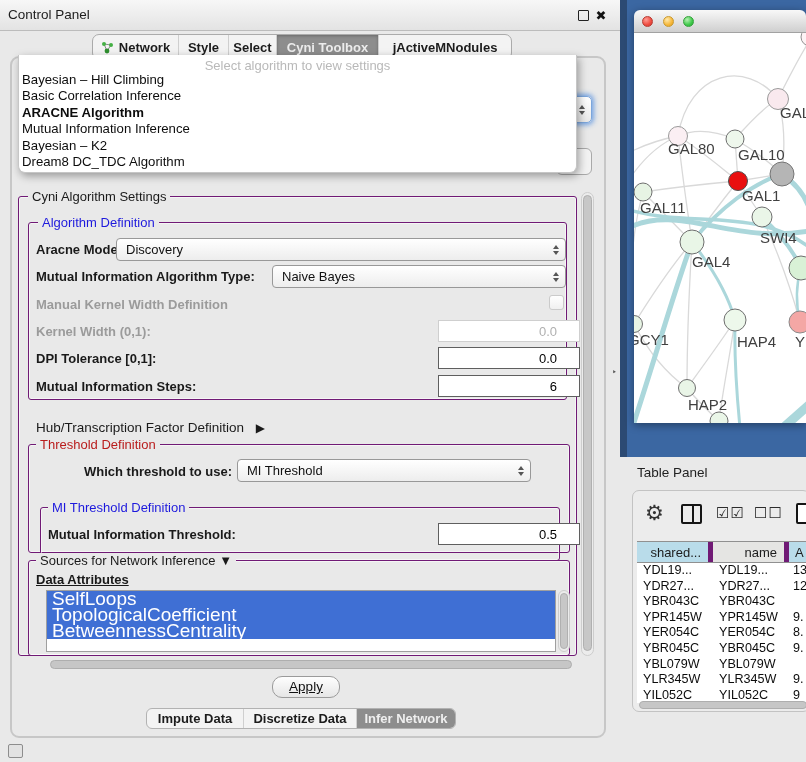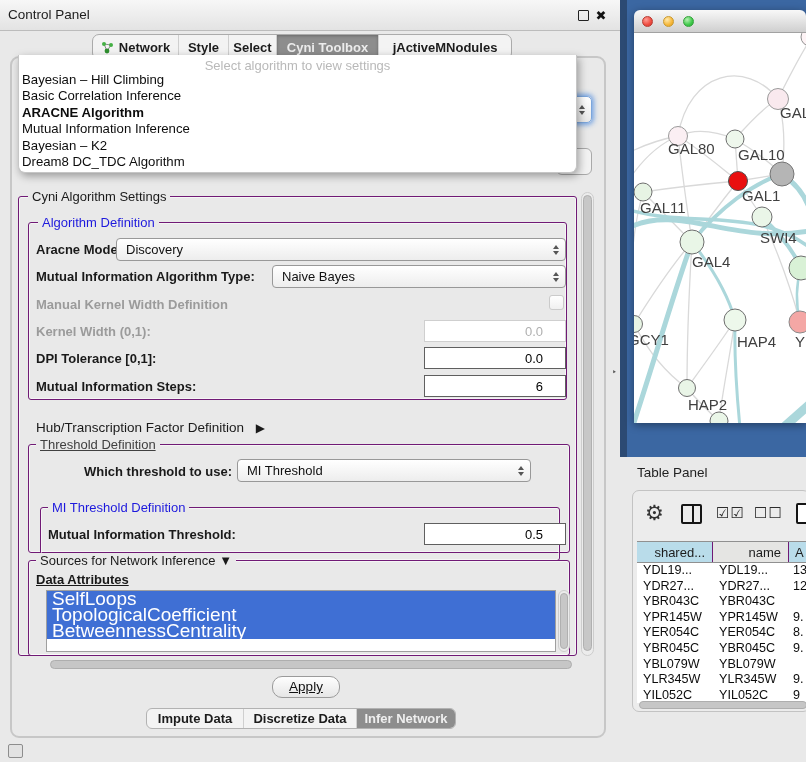--- a/index.html
+++ b/index.html
@@ -16,31 +16,31 @@
   #tabbar { left:92px; top:34px; height:26px; display:flex; background:#f3f3f3; border:1px solid #ababab; border-radius:7px; overflow:hidden; }
   .tab { display:flex; align-items:center; justify-content:center; font-size:13px; font-weight:bold; color:#1c1c1c; border-right:1px solid #cfcfcf; gap:5px; }
   .tab:last-child { border-right:none; }
   .tab.sel { background:#8d8d8d; color:#ececec; box-shadow:inset 0 1px 3px rgba(0,0,0,.25); }
 
   #outer-panel { left:10px; top:56px; width:596px; height:682px; border:2px solid #c7c7c7; border-radius:9px; background:#e9e9e9; }
 
   
   .group { border:1px solid #701a75; border-radius:3px; box-shadow:inset 0 0 0 1px rgba(255,255,255,.55); }
   .gtitle { position:absolute; top:-8px; background:#e9e9e9; padding:0 4px; font-size:13px; white-space:nowrap; }
-  .blue { color:#1d19dd; } .green { color:#404040;text-decoration:underline; } .gray { color:#9b9b9b; }
+  .blue { color:#1d19dd; } .green { color:#b91c1c; } .gray { color:#9b9b9b; }
   .b { font-weight:bold; }
   .lbl { position:absolute; font-size:13px; white-space:nowrap; }
 
   .combo { position:absolute; background:linear-gradient(#ffffff,#ededed); border:1px solid #989898; border-radius:4px; display:flex; align-items:center; padding-left:9px; font-size:13px; color:#111; }
   .spin { position:absolute; right:6px; top:50%; transform:translateY(-50%); display:flex; flex-direction:column; gap:2px; }
   .spin i { display:block; width:0; height:0; border-left:3.5px solid transparent; border-right:3.5px solid transparent; }
   .spin .up { border-bottom:4.5px solid #555; }
   .spin .dn { border-top:4.5px solid #555; }
 
-  .field { position:absolute; width:142px; height:22px; background:#fff; border:1px solid #5f5f5f; font-size:13px; text-align:right; padding-right:22px; font-family:inherit; }
+  .field { position:absolute; width:142px; height:22px; background:#fff; border:1px solid #5f5f5f; font-size:13px; text-align:right; padding-right:22px; font-family:inherit;margin-left:14px; }
   .field.dis { border:1px solid #cfcfcf; color:#b0b0b0; }
 
   .checkbox { position:absolute; width:15px; height:15px; border:1px solid #cbcbcb; border-radius:3px; background:linear-gradient(#ffffff,#f0f0f0); }
 
   
   #popup { left:18px; top:55px; width:559px; height:118px; background:#fff; border:1px solid #c6c6c6; border-top:none; border-radius:0 0 7px 7px; box-shadow:2px 3px 8px rgba(0,0,0,.35); z-index:30; overflow:hidden; }
   #popup .prompt { text-align:center; color:#b9b9b9; font-size:13px; padding-top:3px; height:17px; }
   .pop-item { height:16.4px; line-height:16.4px; padding-left:3px; font-size:13.2px; color:#0d0d0d; white-space:nowrap; }
 
   .sliver { position:absolute; z-index:5; }
@@ -81,21 +81,21 @@
   #table-title span { position:absolute; left:17px; top:8px; font-size:13.5px; color:#222; }
   #table-box { left:632px; top:490px; width:178px; height:222px; background:#ececec; border:1.5px solid #c3c3c3; border-radius:7px; overflow:hidden; }
   .ticon { position:absolute; color:#333; }
   #icon-columns { width:21px; height:20px; border:2.5px solid #151515; border-radius:2px; }
   #icon-columns i { position:absolute; left:50%; top:0; bottom:0; width:2.5px; background:#151515; }
   #icon-partial { width:16px; height:21px; border:2px solid #151515; border-radius:2px; background:#fff; }
   .checkpair { font-size:15px; letter-spacing:1px; color:#2c2c2c; }
 
   #tbl { position:absolute; left:4px; top:50px; width:240px; }
   #tbl-head { display:flex; height:22px; border-top:1px solid #909090; border-bottom:1px solid #909090; }
-  .hcell { border-right:1px solid #701a75; font-size:13px; color:#1c1c1c; display:flex; align-items:center; justify-content:flex-end; padding-right:7px; background:#e5e5e3; }
+  .hcell { border-right:5px solid #701a75; font-size:13px; color:#1c1c1c; display:flex; align-items:center; justify-content:flex-end; padding-right:7px; background:#e5e5e3; }
   .hcell.tint { background:#b9dcea; }
   .hcell.left { justify-content:flex-start; padding-left:6px; }
   #tbl-body { background:#fff; }
   .trow { display:flex; height:15.6px; }
   .tcell { font-size:12.6px; color:#0c0c0c; line-height:15.6px; white-space:nowrap; overflow:hidden; }
   .tcell.c0 { width:76px; padding-left:6px; }
   .tcell.c1 { width:76px; padding-left:6px; }
   .tcell.c2 { width:80px; padding-left:4px; }
   .hc0 { width:76px; } .hc1 { width:76px; } .hc2 { width:80px; }
 </style>

